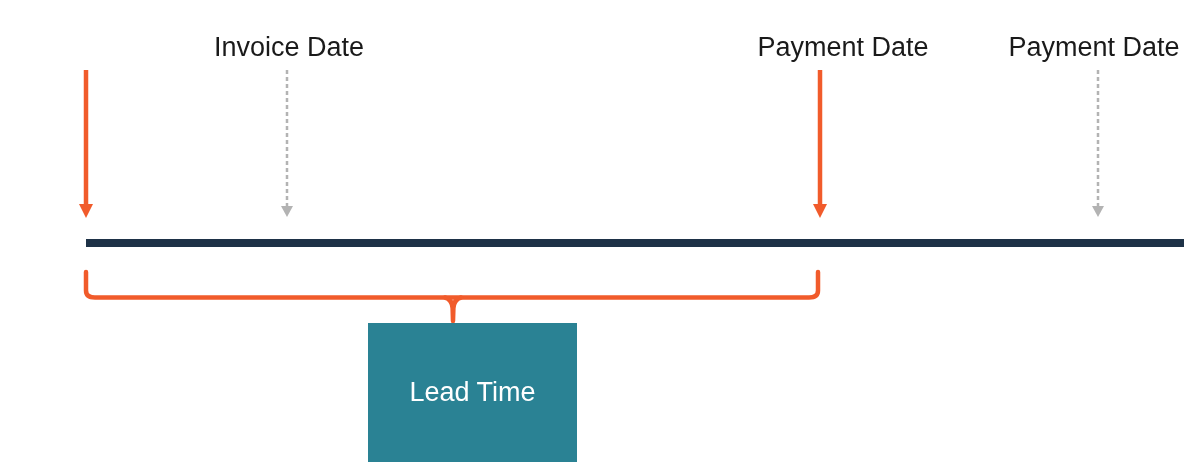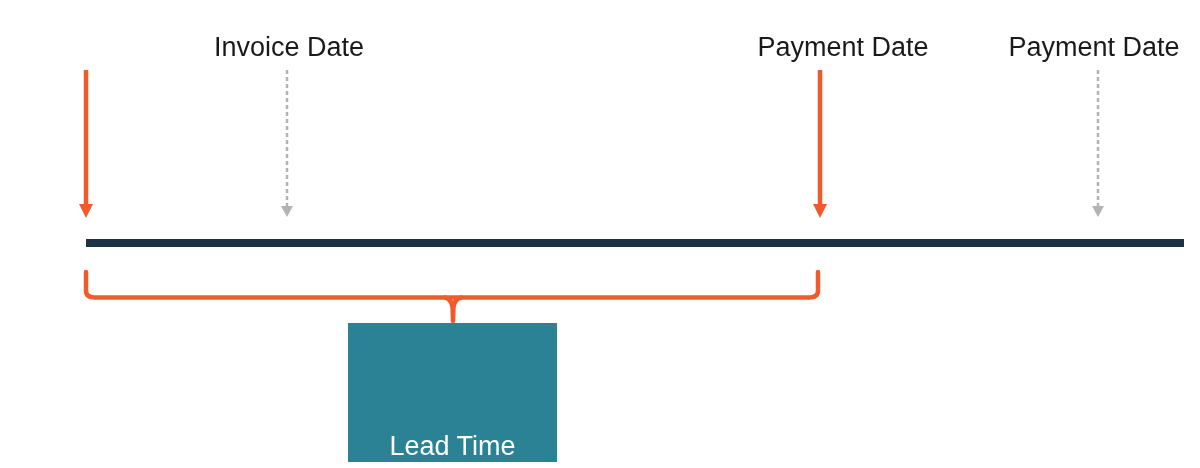--- a/index.html
+++ b/index.html
@@ -51,28 +51,28 @@
   .timeline-bar { fill: var(--timeline_navy); }
   .brace {
     stroke: var(--accent_orange);
     stroke-width: 4.5;
     fill: none;
     stroke-linecap: round;
     stroke-linejoin: round;
   }
   .lead-box {
     position: absolute;
-    left: 348px;
+    left: 368px;
     top: 323px;
     width: 209px;
     height: 139px;
     background: var(--box_teal);
     color: var(--box_text);
     display: flex;
-    align-items: flex-end;
+    align-items: center;
     justify-content: center;
     font-size: 27px;
   }
 </style>
 </head>
 <body>
 
 <div class="diagram">
 
 

